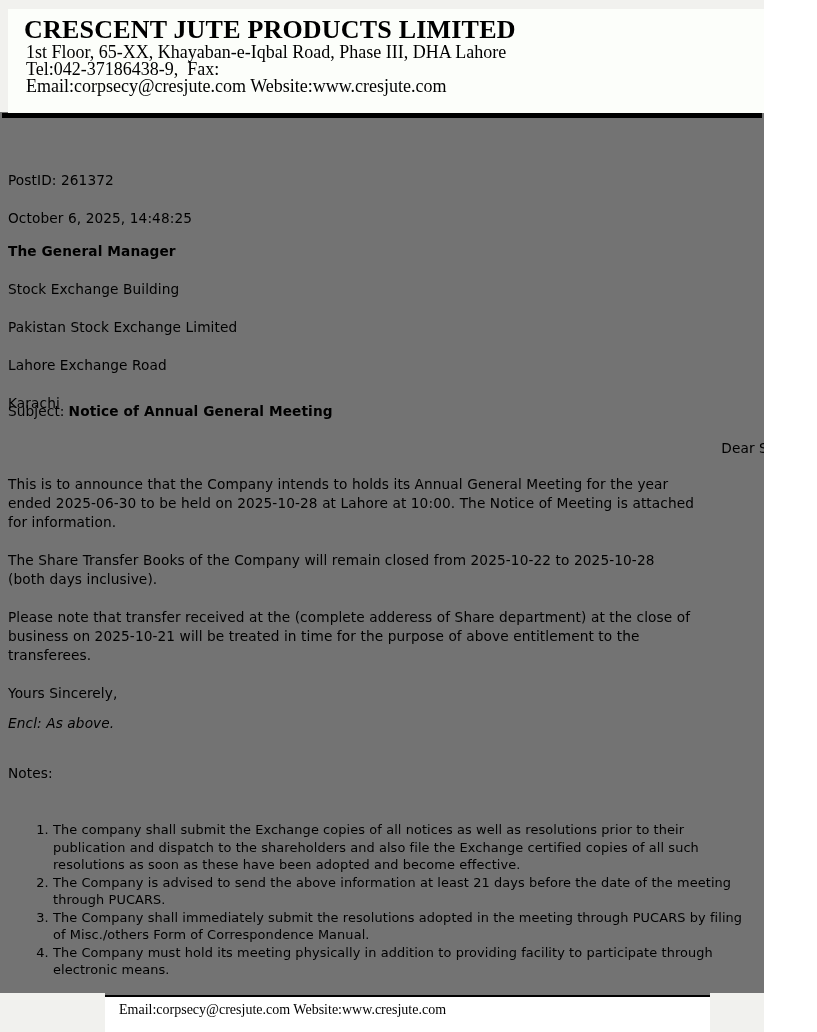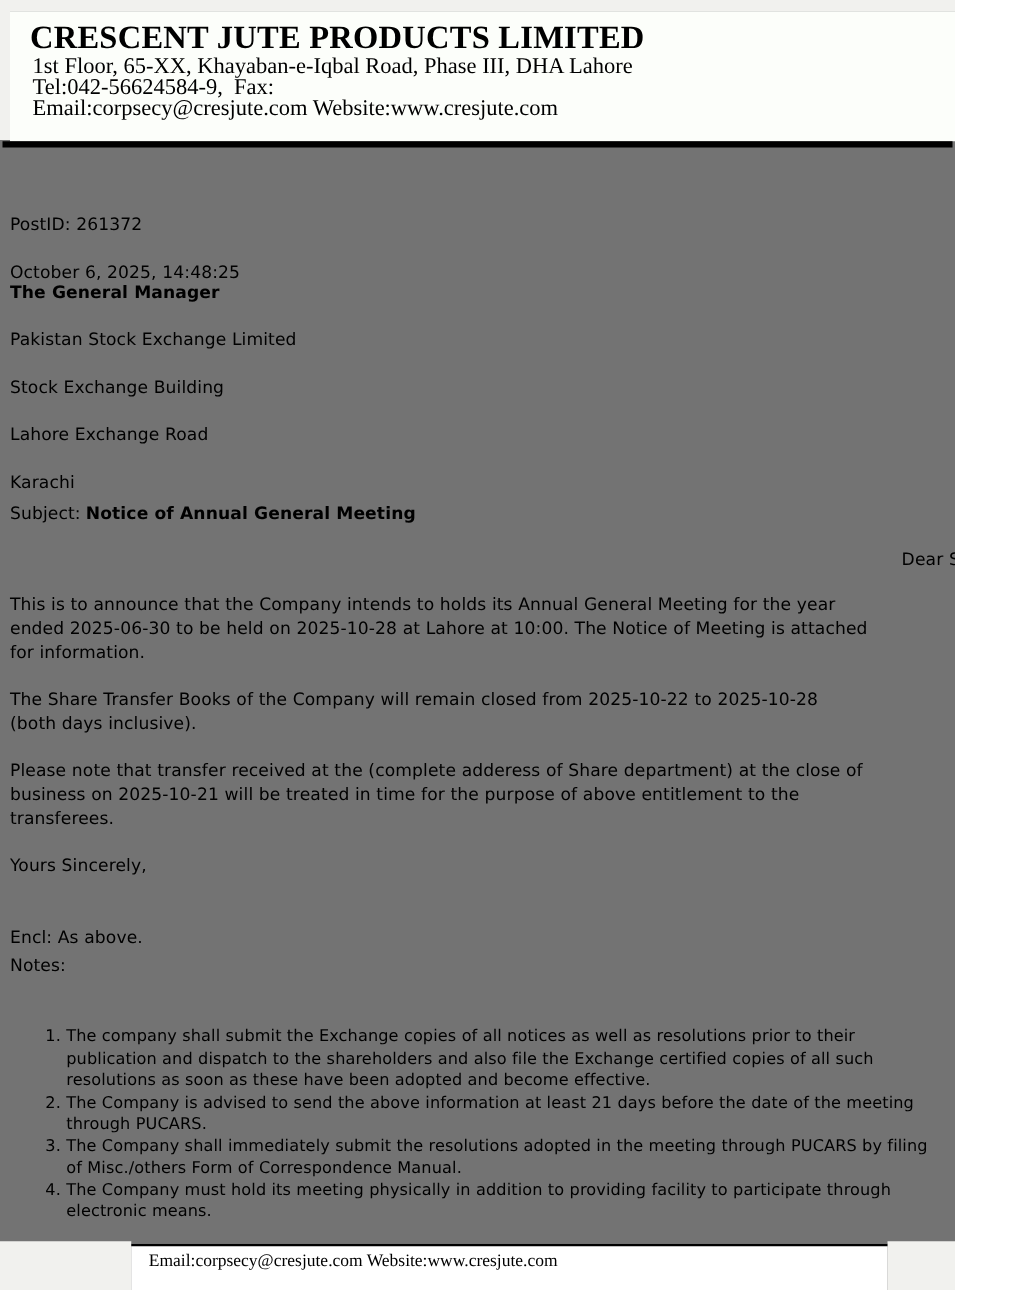--- a/index.html
+++ b/index.html
@@ -35,28 +35,28 @@
   .thick-rule { position: absolute; left: 2px; right: 2px; top: 113px; height: 5px; background: #000000; }
 
   
   .block {
     position: absolute; left: 8px; width: 774px;
     font-size: 13.7px; line-height: 19px;
     white-space: pre-line;
     letter-spacing: 0.1px;
   }
   .b-meta      { top: 152px; }
-  .b-recipient { top: 206px; }
+  .b-recipient { top: 223px; }
   .b-subject   { top: 402px; white-space: normal; }
   .b-salutation{ top: 439px; text-align: right; }
   .b-p1        { top: 475px; }
   .b-p2        { top: 551px; }
   .b-p3        { top: 608px; }
   .b-closing   { top: 684px; }
-  .b-encl      { top: 741px; }
+  .b-encl      { top: 714px; font-style: italic; }
   .b-notes     { top: 764px; }
   .bold { font-weight: bold; }
   .subject-label { margin-right: 4px; }
 
   ol.notes-list {
     position: absolute; left: 0; top: 821px; width: 778px;
     margin: 0; padding: 0 0 0 53px;
     font-size: 12.9px; line-height: 17.5px;
     letter-spacing: 0.1px;
   }
@@ -78,35 +78,35 @@
 <body>
 
 <div class="frame">
 
   <div class="top-band"></div>
   <div class="left-band"></div>
 
   <div class="letterhead">
     <h1>CRESCENT JUTE PRODUCTS LIMITED</h1>
     <div class="addr">1st Floor, 65-XX, Khayaban-e-Iqbal Road, Phase III, DHA Lahore</div>
-    <div class="addr">Tel:042-56624584-9,  Fax:</div>
+    <div class="addr">Tel:042-37186438-9,  Fax:</div>
     <div class="addr">Email:corpsecy@cresjute.com Website:www.cresjute.com</div>
   </div>
 
   <div class="thick-rule"></div>
 
   <div class="block b-meta">
     <div>PostID: 261372</div>
     <div>October 6, 2025, 14:48:25</div>
   </div>
 
   <div class="block b-recipient">
     <div class="bold">The General Manager</div>
+    <div>Stock Exchange Building</div>
     <div>Pakistan Stock Exchange Limited</div>
-    <div>Stock Exchange Building</div>
     <div>Lahore Exchange Road</div>
     <div>Karachi</div>
   </div>
 
   <div class="block b-subject">
     <span class="subject-label">Subject:</span><span class="bold">Notice of Annual General Meeting</span>
   </div>
 
   <div class="block b-salutation">Dear Sir,</div>
 

